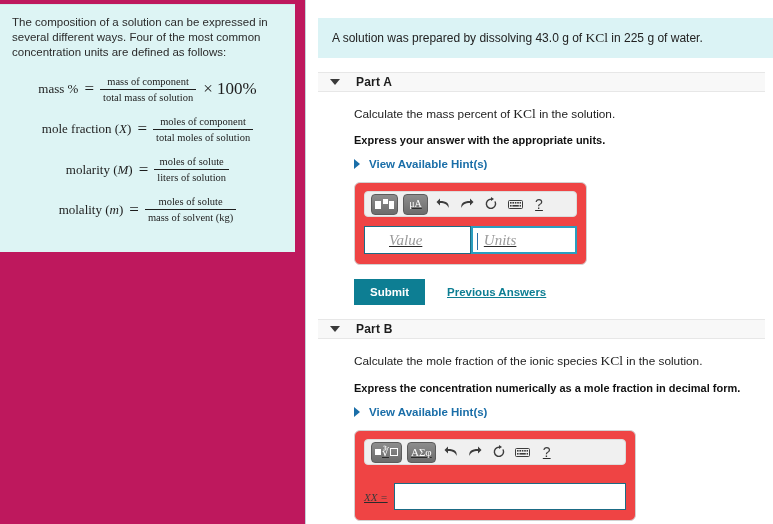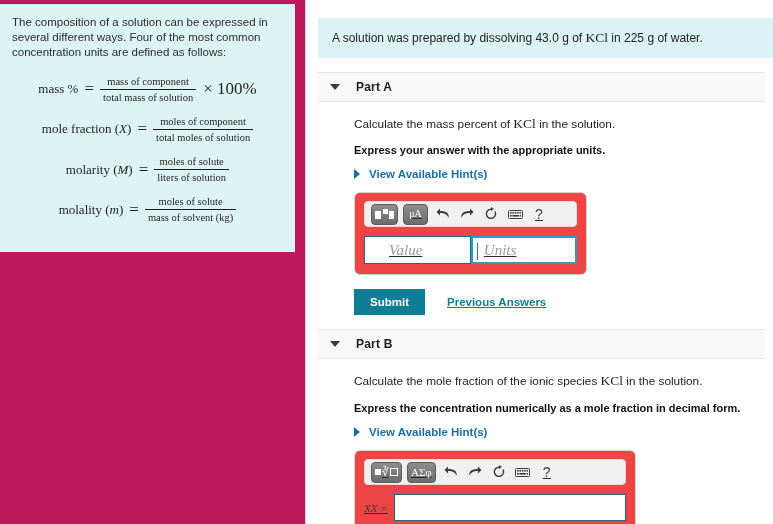--- a/index.html
+++ b/index.html
@@ -88,21 +88,21 @@
     color: #222;
     line-height: 1.3;
   }
   .chem { font-family: "Liberation Serif", serif; font-size: 13.5px; }
 
   .part-header {
     margin: 14px 8px 0 12px;
     background: #f8f8f8;
     border-top: 1px solid #e7e7e7;
     border-bottom: 1px solid #e7e7e7;
-    height: 30px;
+    height: 20px;
     display: flex;
     align-items: center;
     padding-left: 12px;
     box-sizing: border-box;
   }
   .caret-down {
     width: 0; height: 0;
     border-left: 5px solid transparent;
     border-right: 5px solid transparent;
     border-top: 6px solid #3a3a3a;
@@ -247,21 +247,21 @@
     position: relative;
     padding-left: 11px;
   }
   .caret-bar {
     position: absolute;
     left: 4px; top: 5px;
     width: 1px; height: 17px;
     background: #2a6ea8;
   }
 
-  .bfield-row { display: flex; align-items: center; margin-top: 9px; justify-content: center; }
+  .bfield-row { display: flex; align-items: center; margin-top: 18px; justify-content: center; }
   .blabel {
     font-family: "Liberation Serif", serif;
     font-style: italic;
     font-size: 11px;
     color: #3a3a3a;
     margin-right: 6px;
     white-space: nowrap;
   }
   .binput {
     flex: 1 1 auto;

